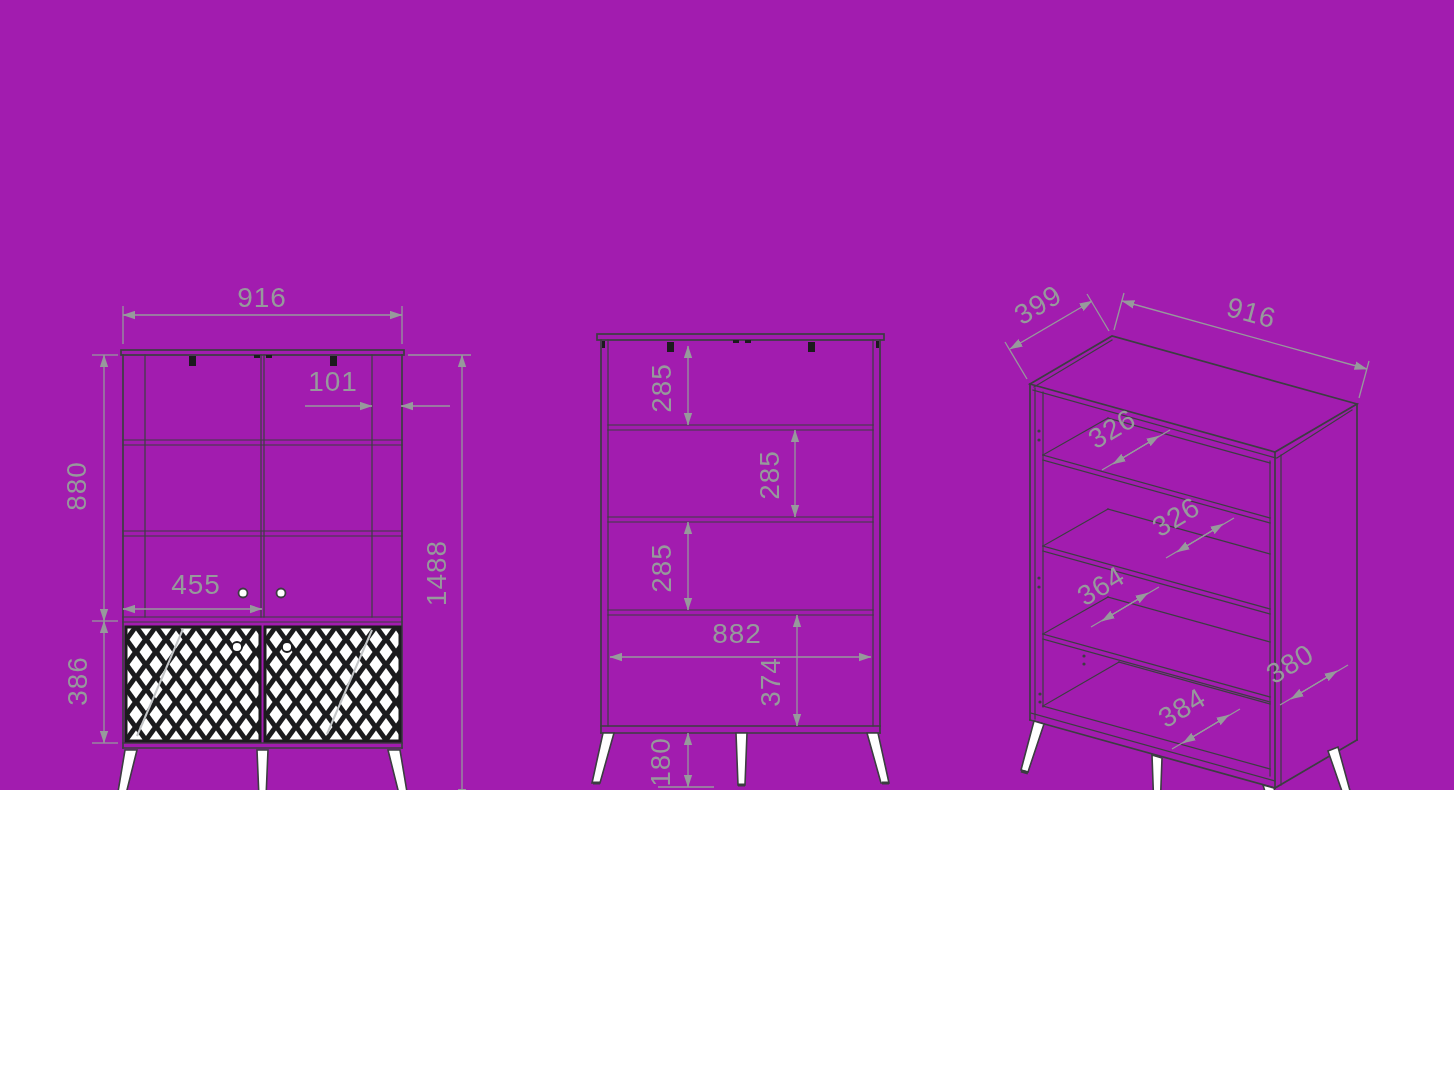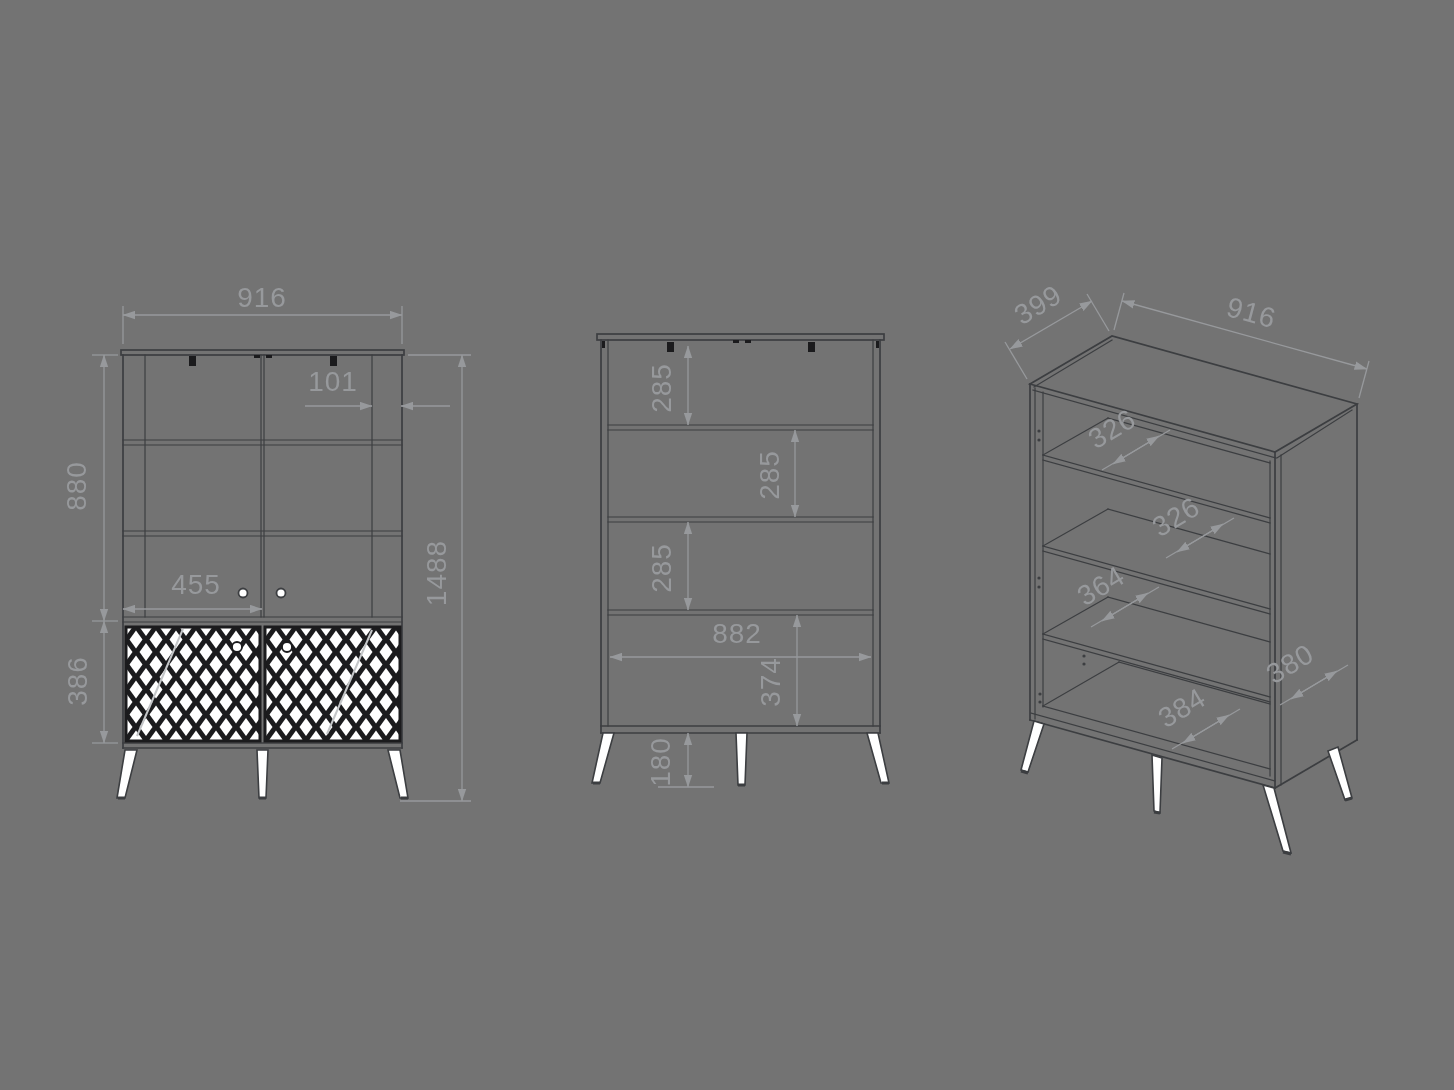--- a/index.html
+++ b/index.html
@@ -1,16 +1,16 @@
 <!DOCTYPE html>
 <html><head>
 <meta charset="utf-8">
 <style>
   html,body{margin:0;padding:0;background:#ffffff;}
-  .stage{width:1454px;height:1090px;background:#737373;position:relative;font-family:"Liberation Sans",sans-serif;}
+  .stage{width:1454px;height:790px;background:#a21caf;position:relative;font-family:"Liberation Sans",sans-serif;}
   svg{display:block;}
   .p{stroke:#3c3e41;stroke-width:1.7;fill:none;stroke-linecap:square;}
   .pt{stroke:#3c3e41;stroke-width:1.2;fill:none;stroke-linecap:square;}
   .blk{fill:#1b1b1d;stroke:none;}
   .d{stroke:#97999c;stroke-width:1.3;fill:none;stroke-linecap:butt;}
   .dt{fill:#97999c;font-size:28px;letter-spacing:1px;font-family:"Liberation Sans",sans-serif;}
   .knob{fill:#ffffff;stroke:#3c3e41;stroke-width:1.8;}
   .lknob{fill:#ffffff;stroke:#1b1b1d;stroke-width:1.8;}
   .leg{fill:#ffffff;stroke:#3c3e41;stroke-width:1.6;}
   .foot{stroke:#3c3e41;stroke-width:3;}

